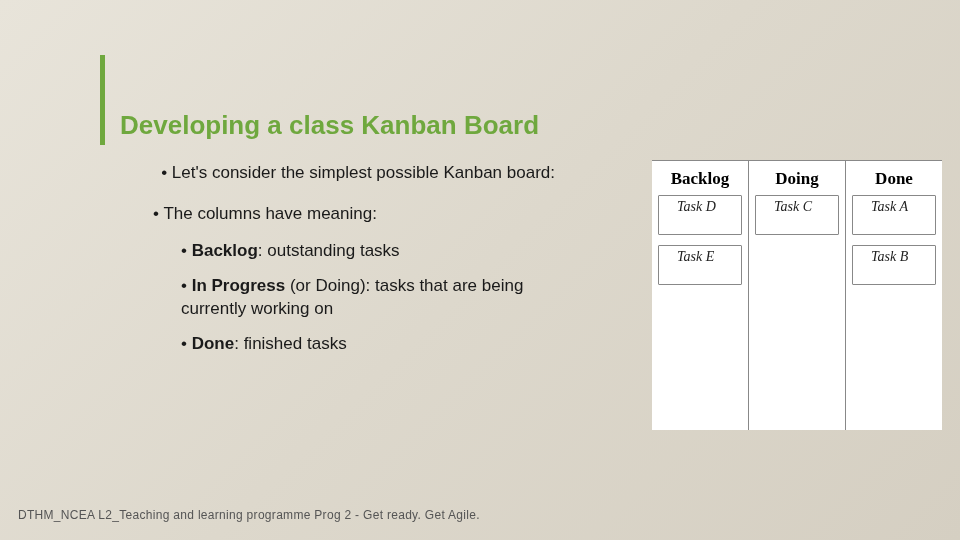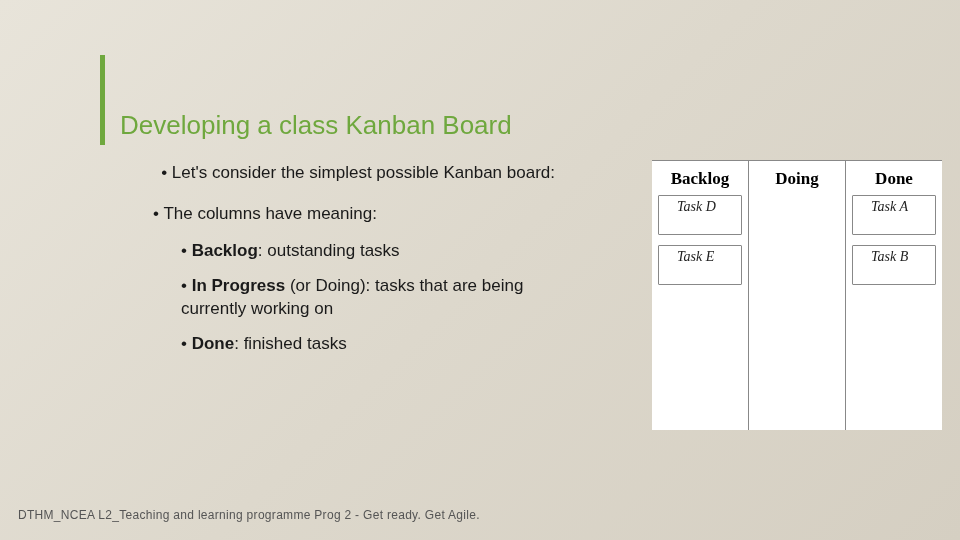--- a/index.html
+++ b/index.html
@@ -17,21 +17,21 @@
     top: 55px;
     width: 5px;
     height: 90px;
     background: #6fa83e;
   }
   .title {
     position: absolute;
     left: 120px;
     top: 110px;
     font-size: 26px;
-    font-weight: normal;
+    font-weight: bold;
     color: #6fa83e;
   }
   .content {
     position: absolute;
     left: 125px;
     top: 162px;
     width: 430px;
     font-size: 17px;
     color: #1a1a1a;
     line-height: 1.35;
@@ -109,20 +109,21 @@
 </div>
 
 <div class="kanban">
   <div class="kcol">
     <div class="kheader">Backlog</div>
     <div class="task">Task D</div>
     <div class="task">Task E</div>
   </div>
   <div class="kcol">
     <div class="kheader">Doing</div>
+    <div class="task">Task C</div>
   </div>
   <div class="kcol">
     <div class="kheader">Done</div>
     <div class="task">Task A</div>
     <div class="task">Task B</div>
   </div>
 </div>
 
 <div class="footer">DTHM_NCEA L2_Teaching and learning programme Prog 2 - Get ready. Get Agile.</div>
 

